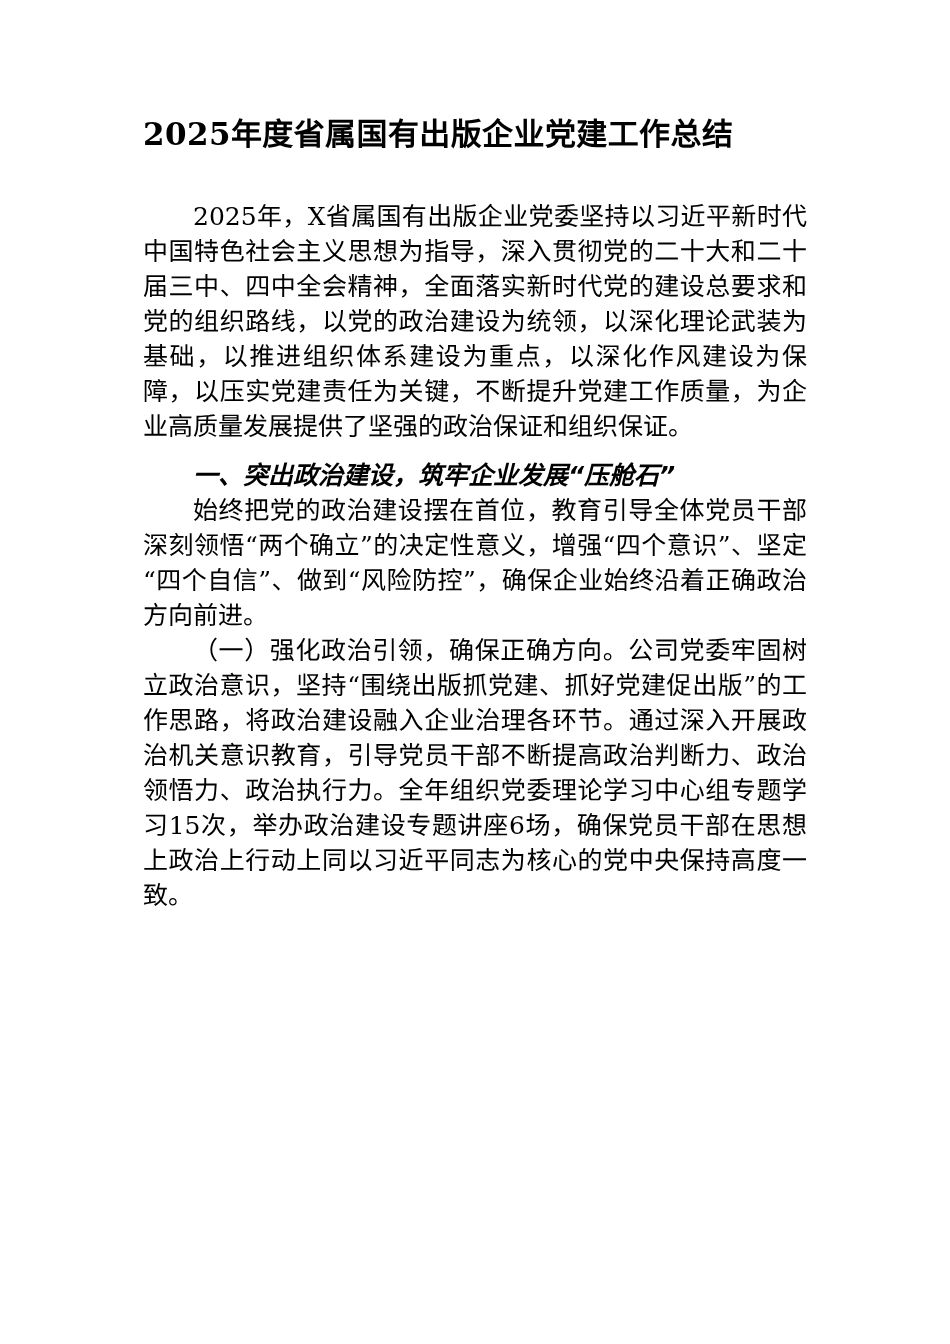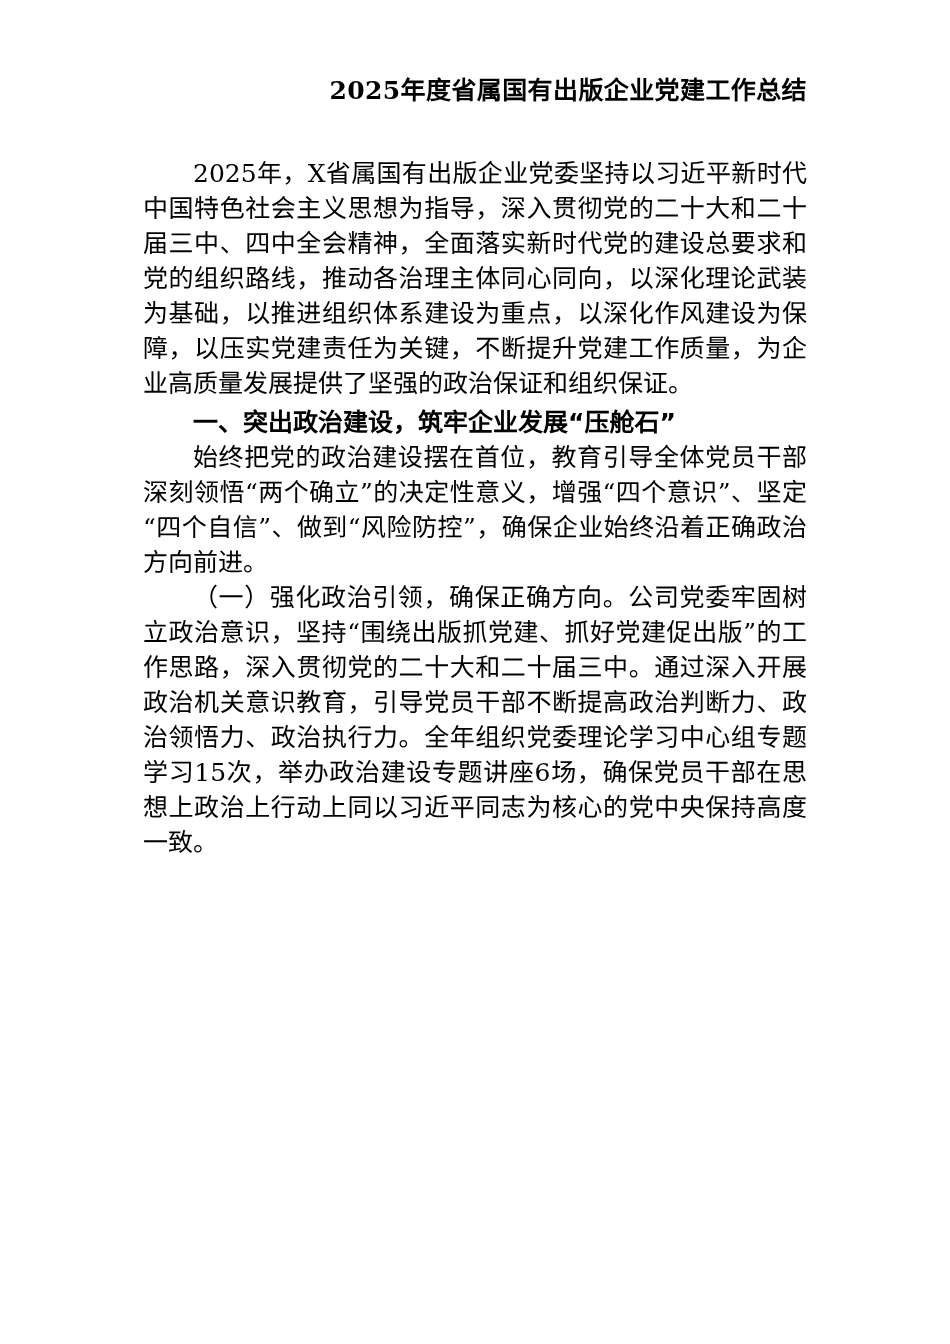--- a/index.html
+++ b/index.html
@@ -32,26 +32,26 @@
     position: absolute;
     left: 143px;
     top: 0;
     width: 664px;
   }
 
   
   .doc-title {
     font-family: "DejaVu Serif", "Liberation Serif", serif;
     font-weight: 700;
-    font-size: 25px;
+    font-size: 31px;
     line-height: 44px;
-    text-align: right;
+    text-align: left;
     letter-spacing: 0.4px;
     margin: 0;
-    padding-top: 69px;
+    padding-top: 112px;
     white-space: nowrap;
   }
 
   
   .body-para {
     font-family: "DejaVu Serif", "Liberation Serif", serif;
     font-size: 25px;
     line-height: 35px;
     text-align: justify;
     text-align-last: left;
@@ -73,33 +73,33 @@
     font-size: 25px;
     line-height: 35px;
     margin: 0;
     text-indent: 50px;
     text-align: left;
     letter-spacing: 0;
     white-space: nowrap;
   }
 
   
-  .gap-before-heading { margin-top: 4px; }
+  .gap-before-heading { margin-top: 14px; font-style: italic; }
 </style>
 </head>
 <body>
 
 <div class="page">
   <div class="text-column">
 
     <h1 class="doc-title">2025年度省属国有出版企业党建工作总结</h1>
 
-    <p class="body-para para-lead">2025年，X省属国有出版企业党委坚持以习近平新时代中国特色社会主义思想为指导，深入贯彻党的二十大和二十届三中、四中全会精神，全面落实新时代党的建设总要求和党的组织路线，推动各治理主体同心同向，以深化理论武装为基础，以推进组织体系建设为重点，以深化作风建设为保障，以压实党建责任为关键，不断提升党建工作质量，为企业高质量发展提供了坚强的政治保证和组织保证。</p>
+    <p class="body-para para-lead">2025年，X省属国有出版企业党委坚持以习近平新时代中国特色社会主义思想为指导，深入贯彻党的二十大和二十届三中、四中全会精神，全面落实新时代党的建设总要求和党的组织路线，以党的政治建设为统领，以深化理论武装为基础，以推进组织体系建设为重点，以深化作风建设为保障，以压实党建责任为关键，不断提升党建工作质量，为企业高质量发展提供了坚强的政治保证和组织保证。</p>
 
     <h2 class="heading-1 gap-before-heading">一、突出政治建设，筑牢企业发展“压舱石”</h2>
 
     <p class="body-para">始终把党的政治建设摆在首位，教育引导全体党员干部深刻领悟“两个确立”的决定性意义，增强“四个意识”、坚定“四个自信”、做到“风险防控”，确保企业始终沿着正确政治方向前进。</p>
 
-    <p class="body-para">（一）强化政治引领，确保正确方向。公司党委牢固树立政治意识，坚持“围绕出版抓党建、抓好党建促出版”的工作思路，深入贯彻党的二十大和二十届三中。通过深入开展政治机关意识教育，引导党员干部不断提高政治判断力、政治领悟力、政治执行力。全年组织党委理论学习中心组专题学习15次，举办政治建设专题讲座6场，确保党员干部在思想上政治上行动上同以习近平同志为核心的党中央保持高度一致。</p>
+    <p class="body-para">（一）强化政治引领，确保正确方向。公司党委牢固树立政治意识，坚持“围绕出版抓党建、抓好党建促出版”的工作思路，将政治建设融入企业治理各环节。通过深入开展政治机关意识教育，引导党员干部不断提高政治判断力、政治领悟力、政治执行力。全年组织党委理论学习中心组专题学习15次，举办政治建设专题讲座6场，确保党员干部在思想上政治上行动上同以习近平同志为核心的党中央保持高度一致。</p>
 
 
   </div>
 </div>
 
 </body></html>

